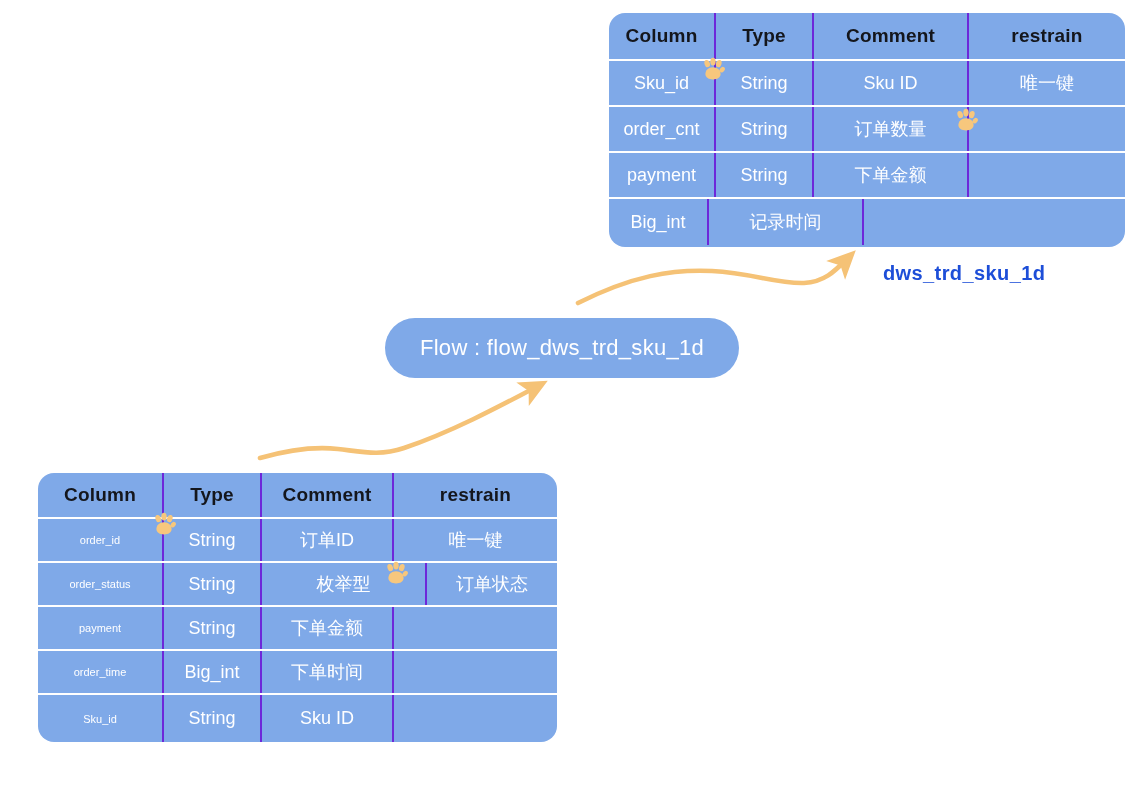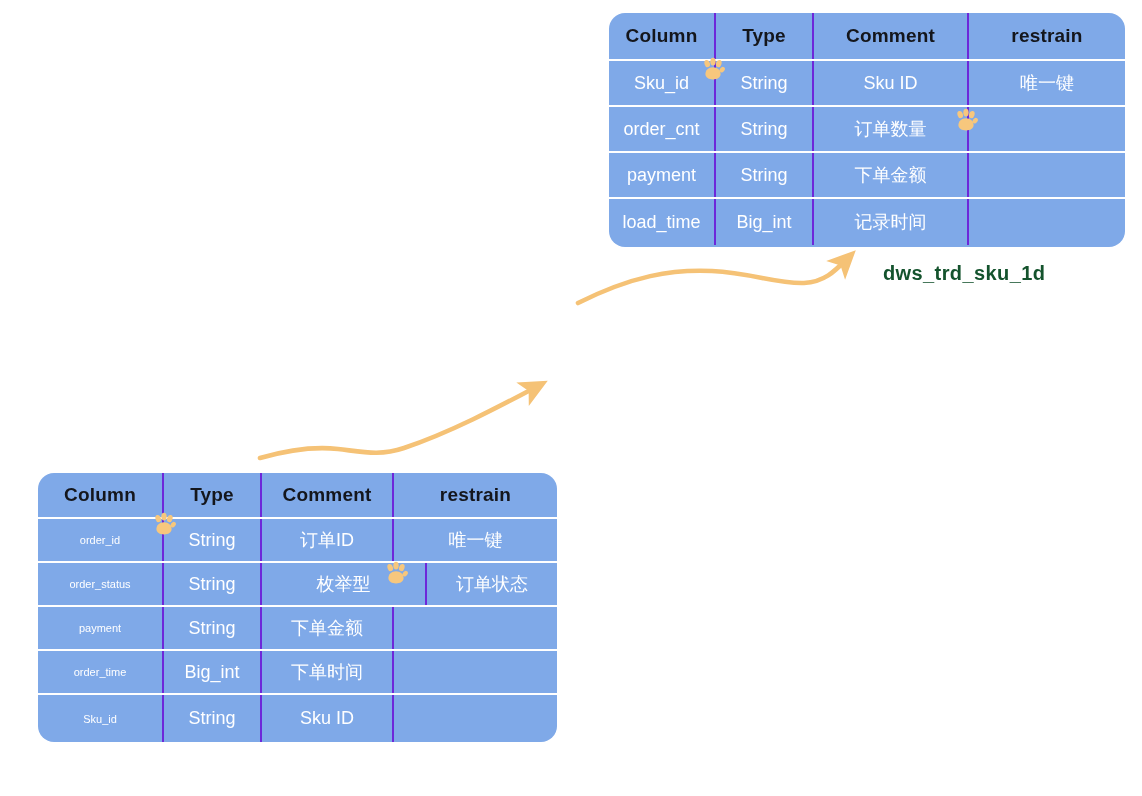--- a/index.html
+++ b/index.html
@@ -123,21 +123,21 @@
     justify-content: center;
     color: #ffffff;
     font-size: 22px;
     letter-spacing: .3px;
     white-space: nowrap;
   }
 
   
   .caption {
     position: absolute;
-    color: #14532d;
+    color: #1d4ed8;
     font-size: 20px;
     font-weight: 700;
     letter-spacing: .4px;
     white-space: nowrap;
   }
   #caption-dws { left: 871px; top: 262px; }
   #caption-dwd { left: 153px; top: 753px; }
 
   
   .paw-icon {
@@ -191,29 +191,31 @@
     </div>
 
     <div class="trow tbody">
       <div class="tcell c0">payment</div>
       <div class="tcell c1">String</div>
       <div class="tcell c2">下单金额</div>
       <div class="tcell c3"></div>
     </div>
 
     <div class="trow tbody r-last">
-      <div class="tcell c0">load_time</div>
       <div class="tcell c1">Big_int</div>
       <div class="tcell c2">记录时间</div>
       <div class="tcell c3"></div>
     </div>
   </div>
 
   <div id="caption-dws" class="caption">dws_trd_sku_1d</div>
 
+  <div id="flow-node">
+    <span>Flow : flow_dws_trd_sku_1d</span>
+  </div>
 
   <div id="table-dwd" class="table-card">
     <div class="trow thead">
       <div class="tcell c0">Column</div>
       <div class="tcell c1">Type</div>
       <div class="tcell c2">Comment</div>
       <div class="tcell c3">restrain</div>
     </div>
 
     <div class="trow tbody">

